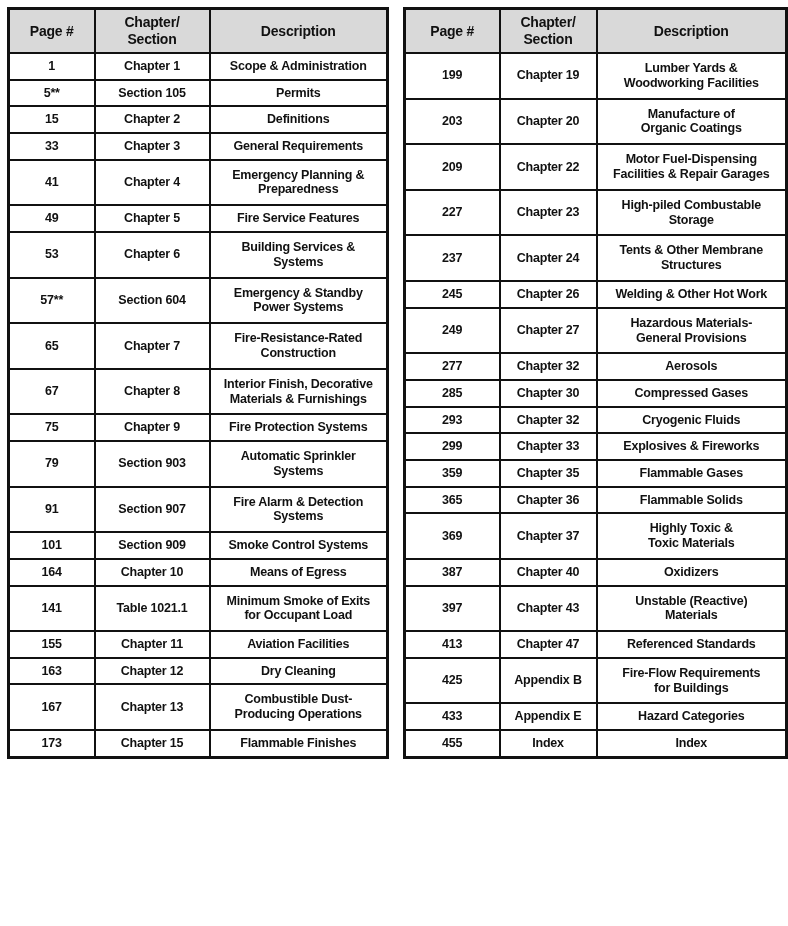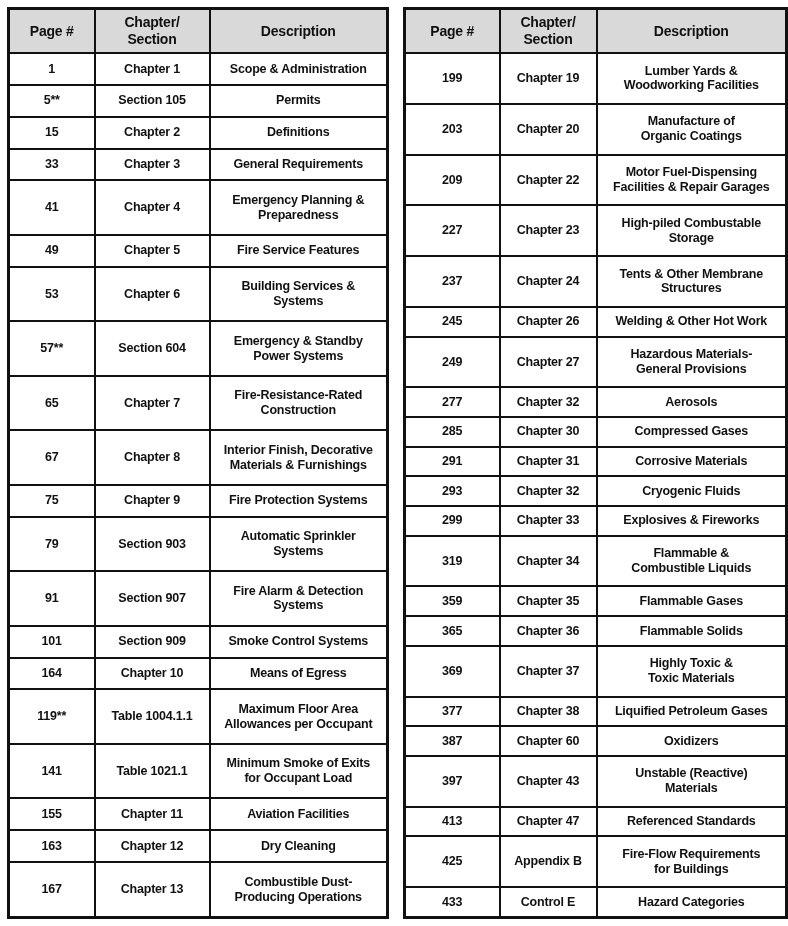--- a/index.html
+++ b/index.html
@@ -13,21 +13,21 @@
   .page {
     display: flex;
     align-items: flex-start;
     gap: 14px;
     padding: 7px 0 0 7px;
     box-sizing: border-box;
   }
   table.toc-table {
     border-collapse: collapse;
     table-layout: fixed;
-    height: 912px;
+    height: 752px;
     border: 3px solid #111111;
     background: #ffffff;
   }
   table.t-left  { width: 382px; }
   table.t-right { width: 385px; }
 
   .t-left  col.c-page    { width: 86px; }
   .t-left  col.c-section { width: 115px; }
   .t-right col.c-page    { width: 95px; }
   .t-right col.c-section { width: 97px; }
@@ -150,46 +150,45 @@
           <td>101</td>
           <td>Section 909</td>
           <td>Smoke Control Systems</td>
         </tr>
         <tr>
           <td>164</td>
           <td>Chapter 10</td>
           <td>Means of Egress</td>
         </tr>
         <tr>
-          <td>119**</td>
-          <td>Table 1004.1.1</td>
-          <td>Maximum Floor Area
-Allowances per Occupant</td>
-        </tr>
-        <tr>
           <td>141</td>
           <td>Table 1021.1</td>
           <td>Minimum Smoke of Exits
 for Occupant Load</td>
         </tr>
         <tr>
           <td>155</td>
           <td>Chapter 11</td>
           <td>Aviation Facilities</td>
         </tr>
         <tr>
           <td>163</td>
           <td>Chapter 12</td>
           <td>Dry Cleaning</td>
         </tr>
         <tr>
           <td>167</td>
           <td>Chapter 13</td>
           <td>Combustible Dust-
 Producing Operations</td>
+        </tr>
+        <tr>
+          <td>173</td>
+          <td>Chapter 15</td>
+          <td>Flammable Finishes</td>
         </tr>
       </tbody>
   </table>
 
   <table class="toc-table t-right">
     <colgroup>
       <col class="c-page">
         <col class="c-section">
         <col class="c-desc">
     </colgroup>
@@ -247,64 +246,48 @@
           <td>277</td>
           <td>Chapter 32</td>
           <td>Aerosols</td>
         </tr>
         <tr>
           <td>285</td>
           <td>Chapter 30</td>
           <td>Compressed Gases</td>
         </tr>
         <tr>
-          <td>291</td>
-          <td>Chapter 31</td>
-          <td>Corrosive Materials</td>
-        </tr>
-        <tr>
           <td>293</td>
           <td>Chapter 32</td>
           <td>Cryogenic Fluids</td>
         </tr>
         <tr>
           <td>299</td>
           <td>Chapter 33</td>
           <td>Explosives &amp; Fireworks</td>
-        </tr>
-        <tr>
-          <td>319</td>
-          <td>Chapter 34</td>
-          <td>Flammable &amp;
-Combustible Liquids</td>
         </tr>
         <tr>
           <td>359</td>
           <td>Chapter 35</td>
           <td>Flammable Gases</td>
         </tr>
         <tr>
           <td>365</td>
           <td>Chapter 36</td>
           <td>Flammable Solids</td>
         </tr>
         <tr>
           <td>369</td>
           <td>Chapter 37</td>
           <td>Highly Toxic &amp;
 Toxic Materials</td>
         </tr>
         <tr>
-          <td>377</td>
-          <td>Chapter 38</td>
-          <td>Liquified Petroleum Gases</td>
-        </tr>
-        <tr>
           <td>387</td>
-          <td>Chapter 60</td>
+          <td>Chapter 40</td>
           <td>Oxidizers</td>
         </tr>
         <tr>
           <td>397</td>
           <td>Chapter 43</td>
           <td>Unstable (Reactive)
 Materials</td>
         </tr>
         <tr>
           <td>413</td>
@@ -312,19 +295,24 @@
           <td>Referenced Standards</td>
         </tr>
         <tr>
           <td>425</td>
           <td>Appendix B</td>
           <td>Fire-Flow Requirements
 for Buildings</td>
         </tr>
         <tr>
           <td>433</td>
-          <td>Control E</td>
+          <td>Appendix E</td>
           <td>Hazard Categories</td>
+        </tr>
+        <tr>
+          <td>455</td>
+          <td>Index</td>
+          <td>Index</td>
         </tr>
       </tbody>
   </table>
 
 </div>
 
 </body></html>

